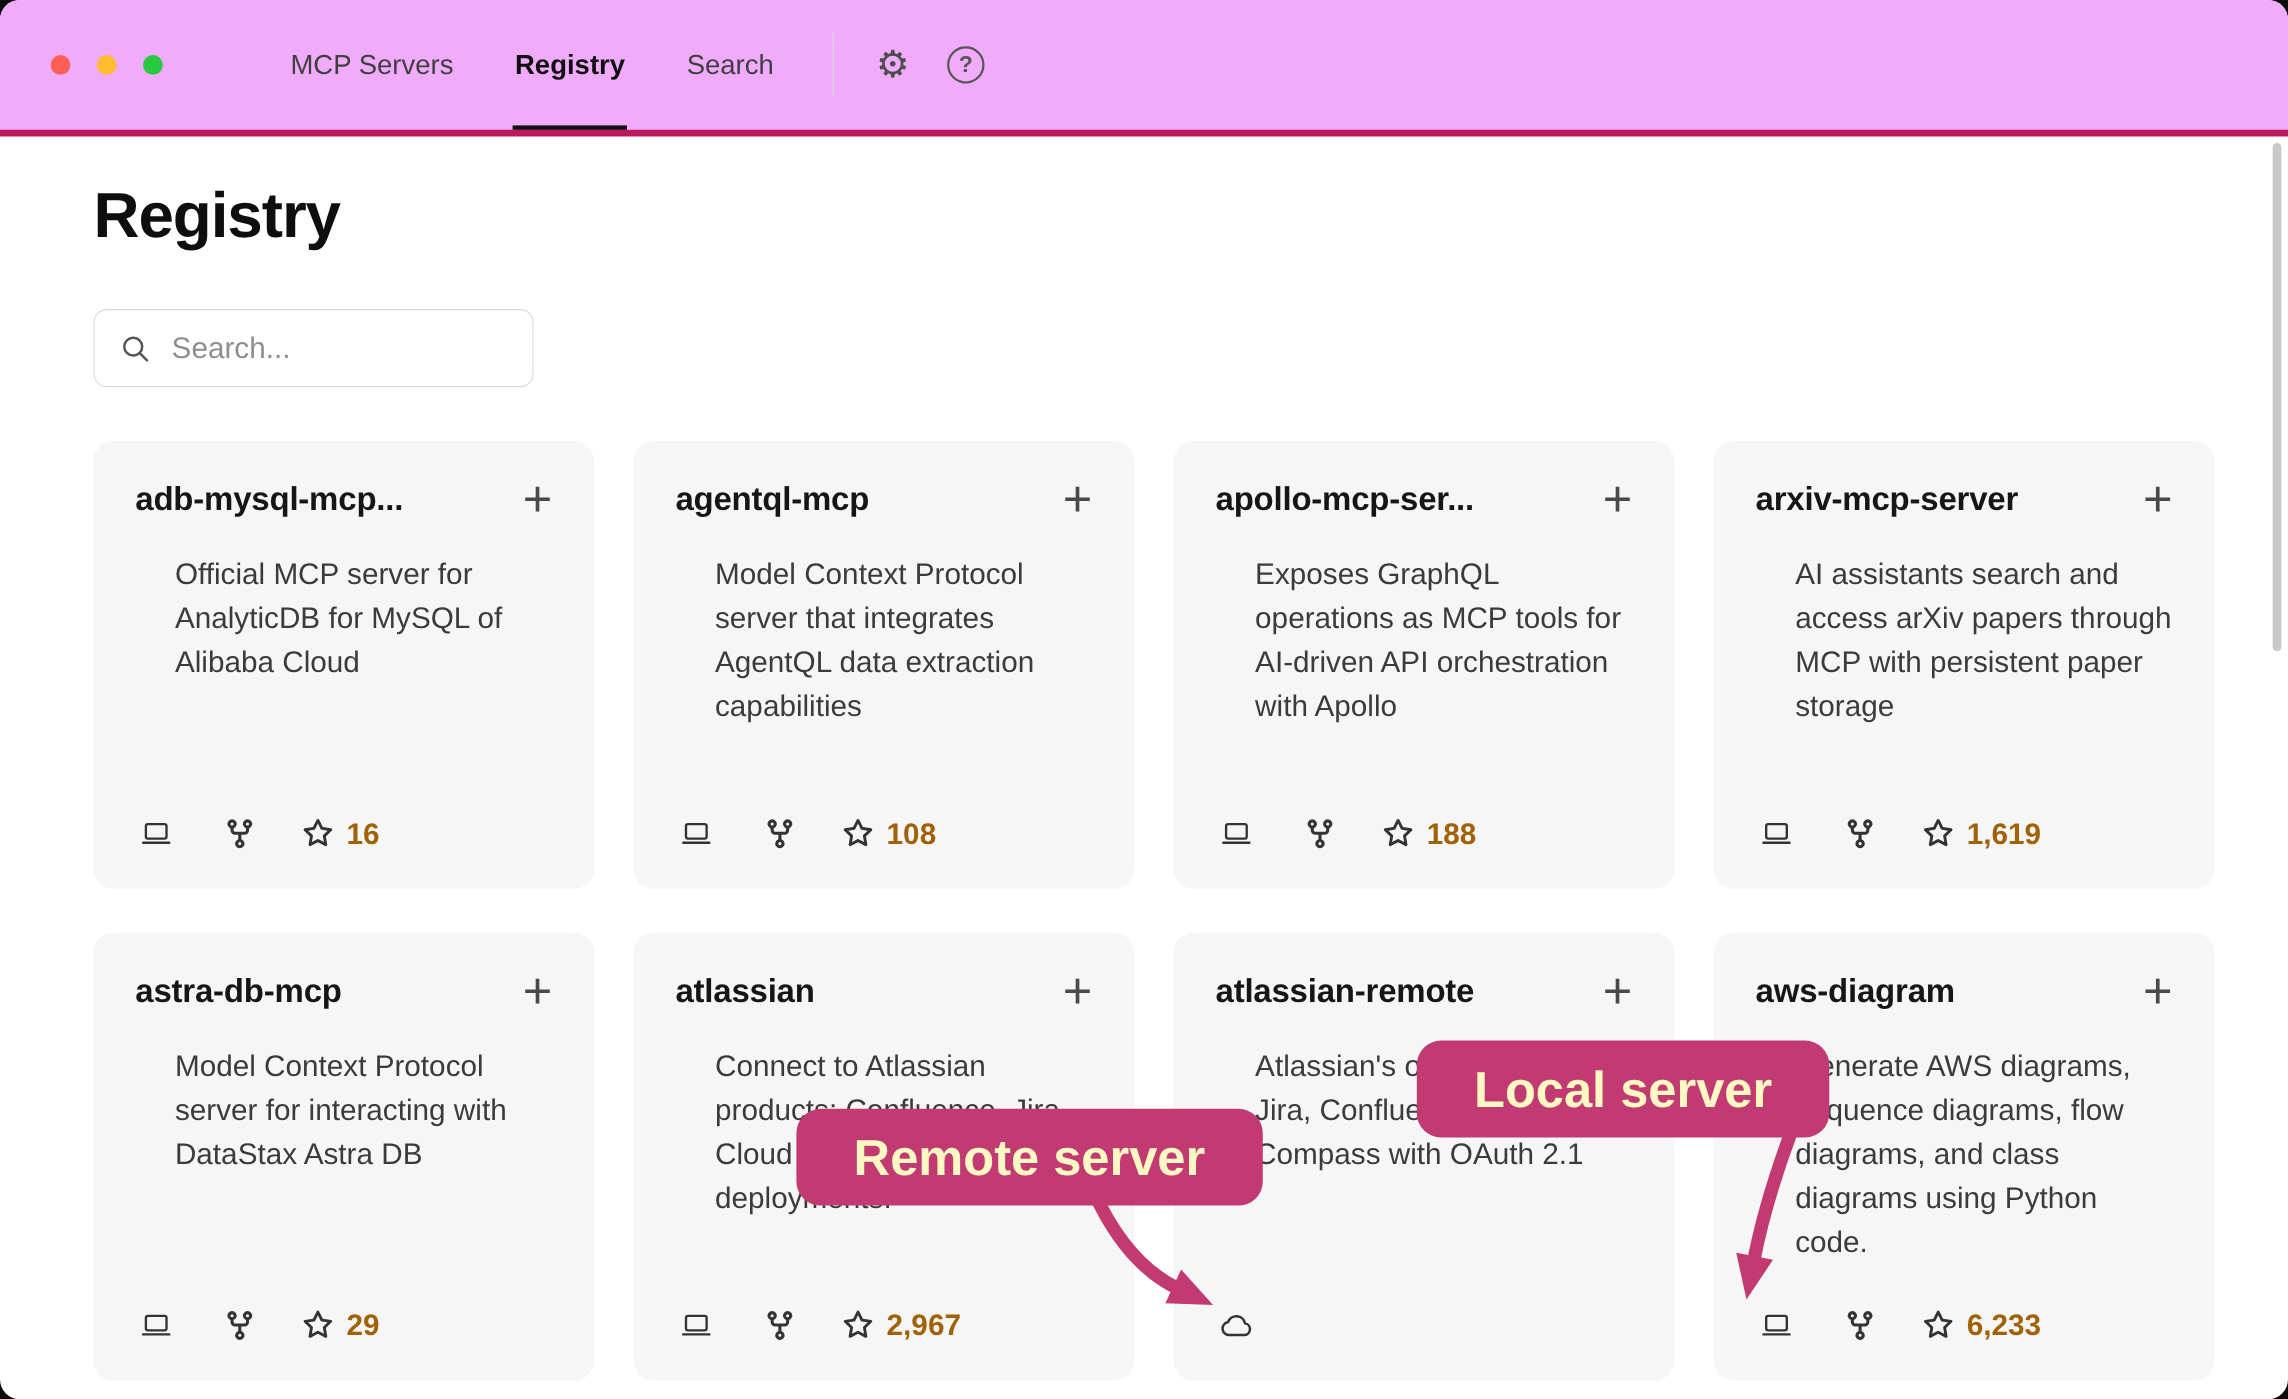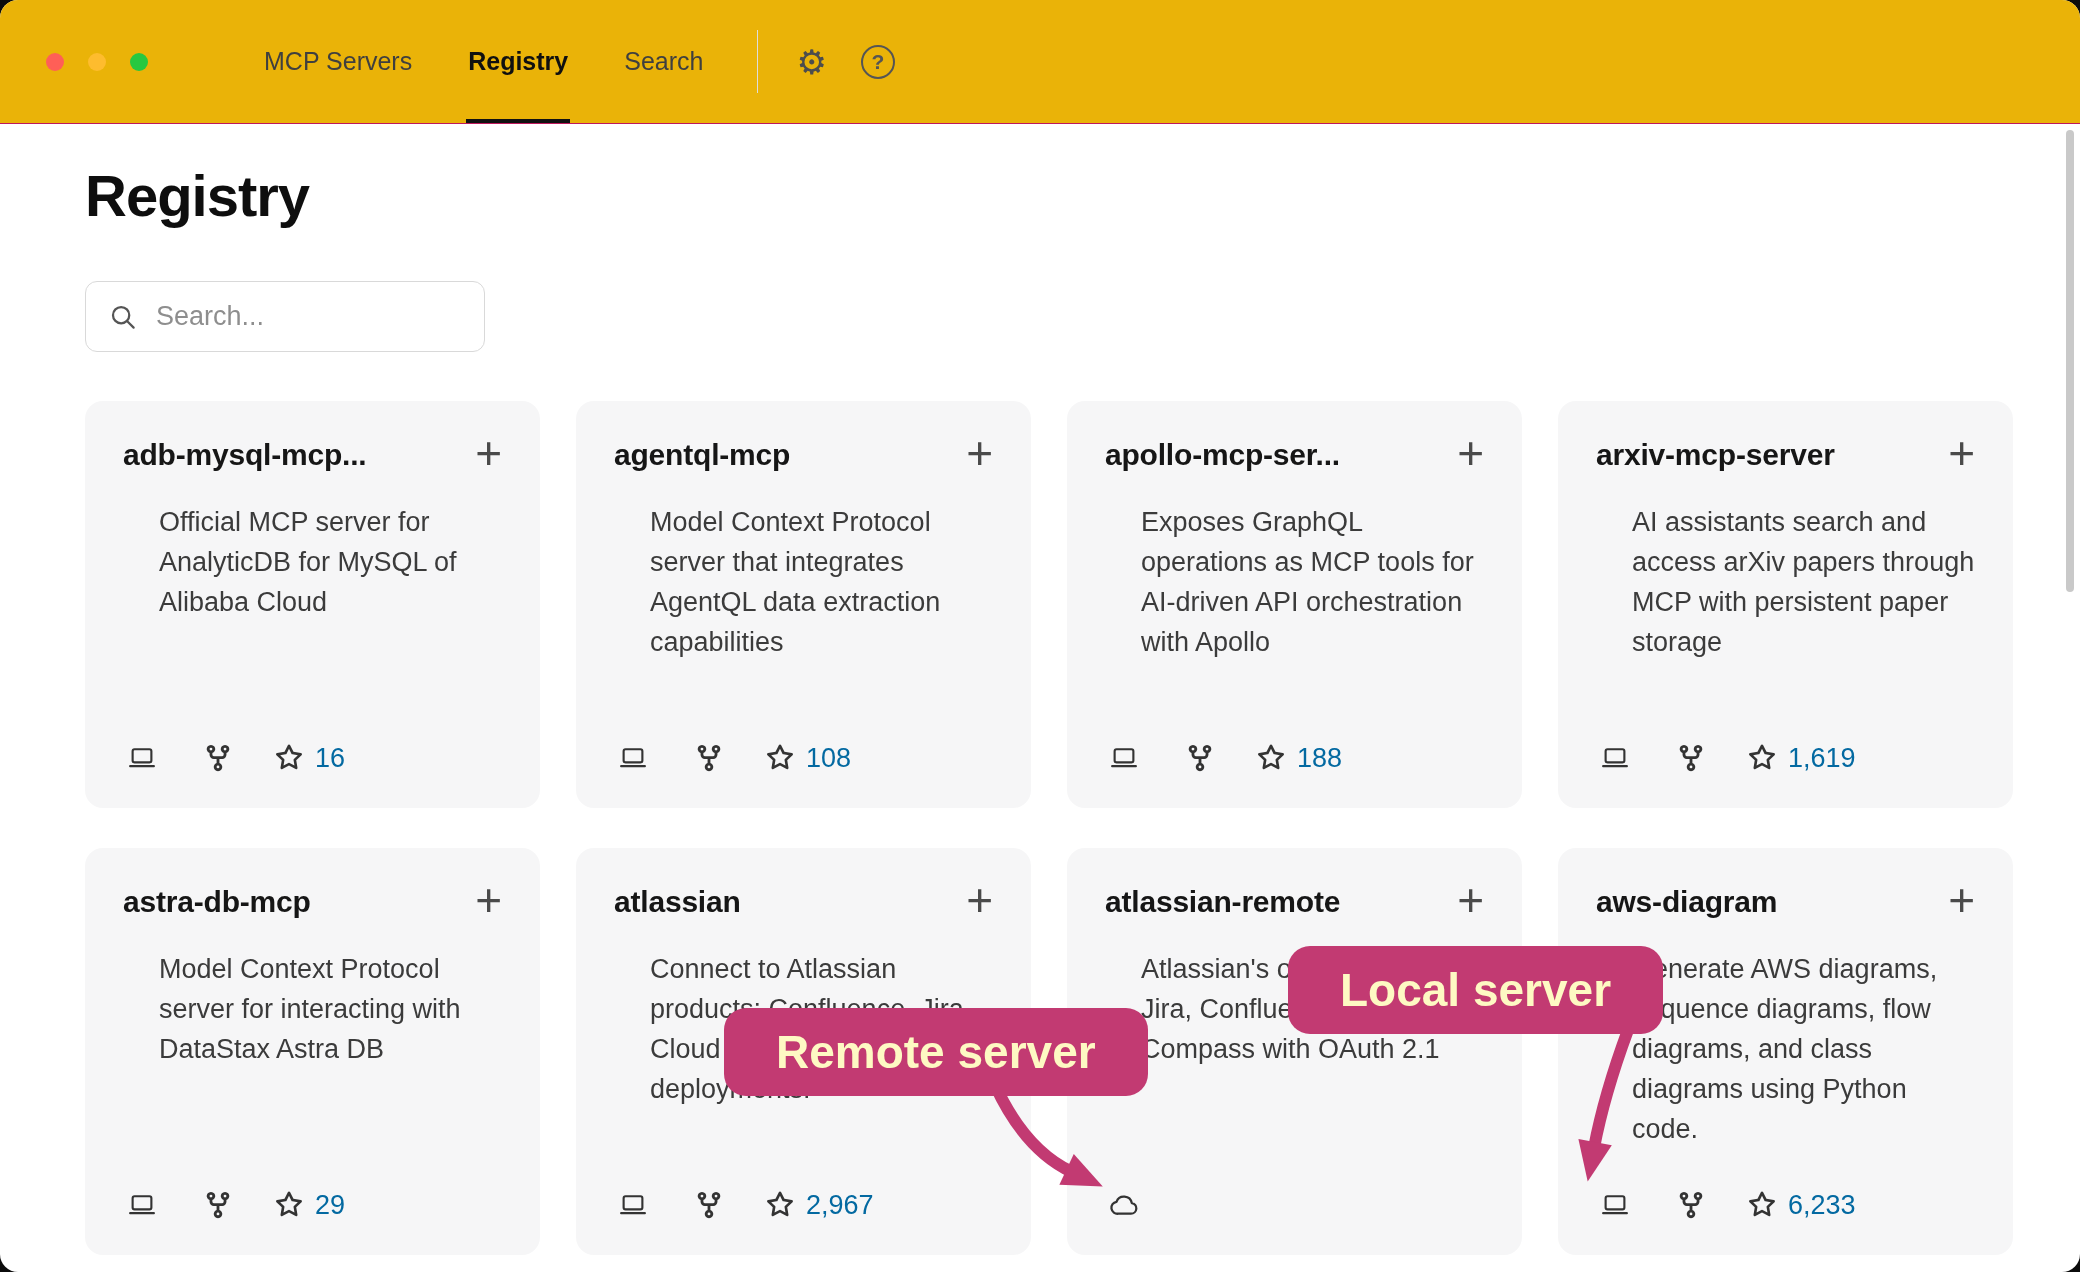--- a/index.html
+++ b/index.html
@@ -14,22 +14,22 @@
     position:absolute; inset:0;
     background:#ffffff;
     border-radius:18px;
     overflow:hidden;
   }
 
   
   .titlebar {
     position:relative;
     height:124px;
-    background:#eab308;
-    border-bottom:1px solid #be185d;
+    background:#f0abfc;
+    border-bottom:6px solid #be185d;
     display:flex;
     align-items:stretch;
   }
   .traffic {
     display:flex; align-items:center;
     gap:24px; padding-left:46px;
   }
   .light { width:18px; height:18px; border-radius:50%; }
   .light.red    { background:#ff5f57; }
   .light.yellow { background:#febc2e; }
@@ -114,21 +114,21 @@
     color:#3b3b3b;
     margin-left:36px;
   }
   .card-footer {
     margin-top:auto;
     display:flex; align-items:center; gap:42px;
   }
   .f-icon { color:#333; display:inline-flex; }
   .f-icon svg { display:block; }
   .stars { display:flex; align-items:center; gap:12px; }
-  .star-count { font-size:27px; color:#0369a1; }
+  .star-count { font-size:27px; color:#a16207;font-weight:bold; }
 
   
   .badge {
     position:absolute; z-index:30;
     background:var(--accent); color:#fef9c3;
     font-size:46px; font-weight:700;
     padding:17px 52px; border-radius:22px;
     white-space:nowrap;
   }
   .badge-remote { left:724px; top:1008px; }

